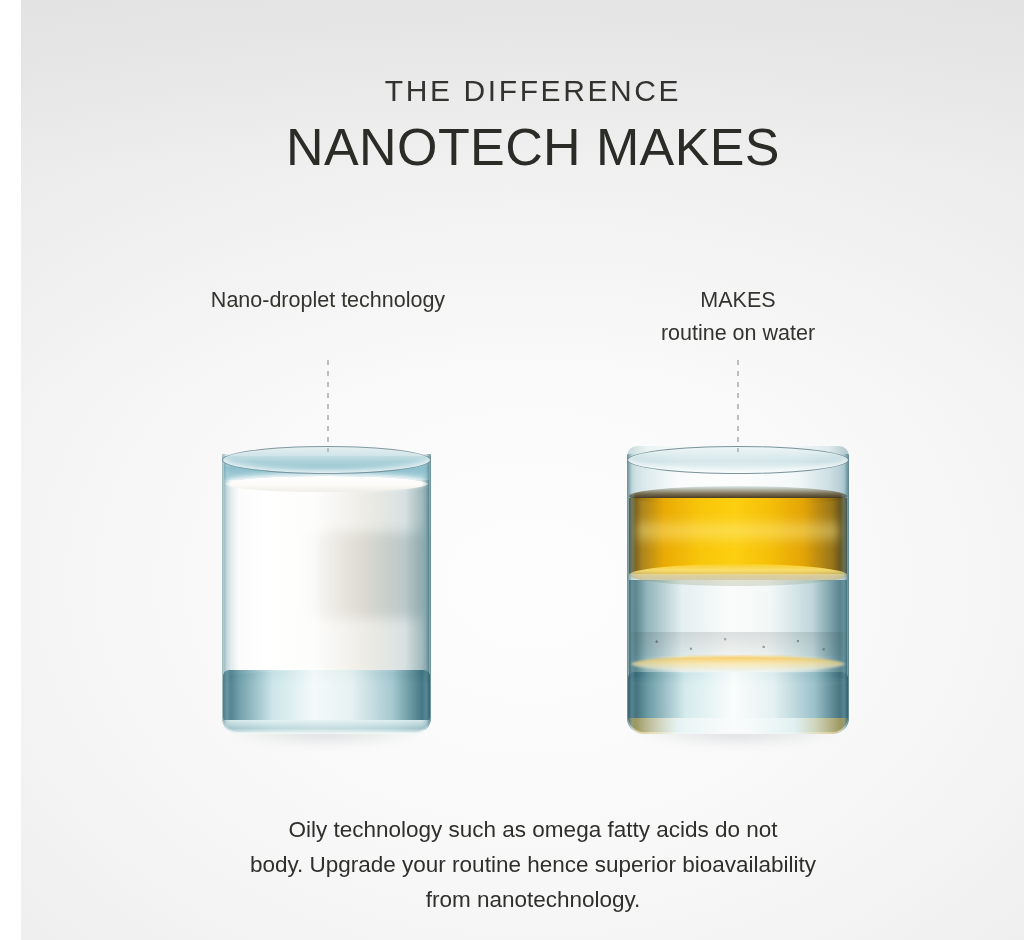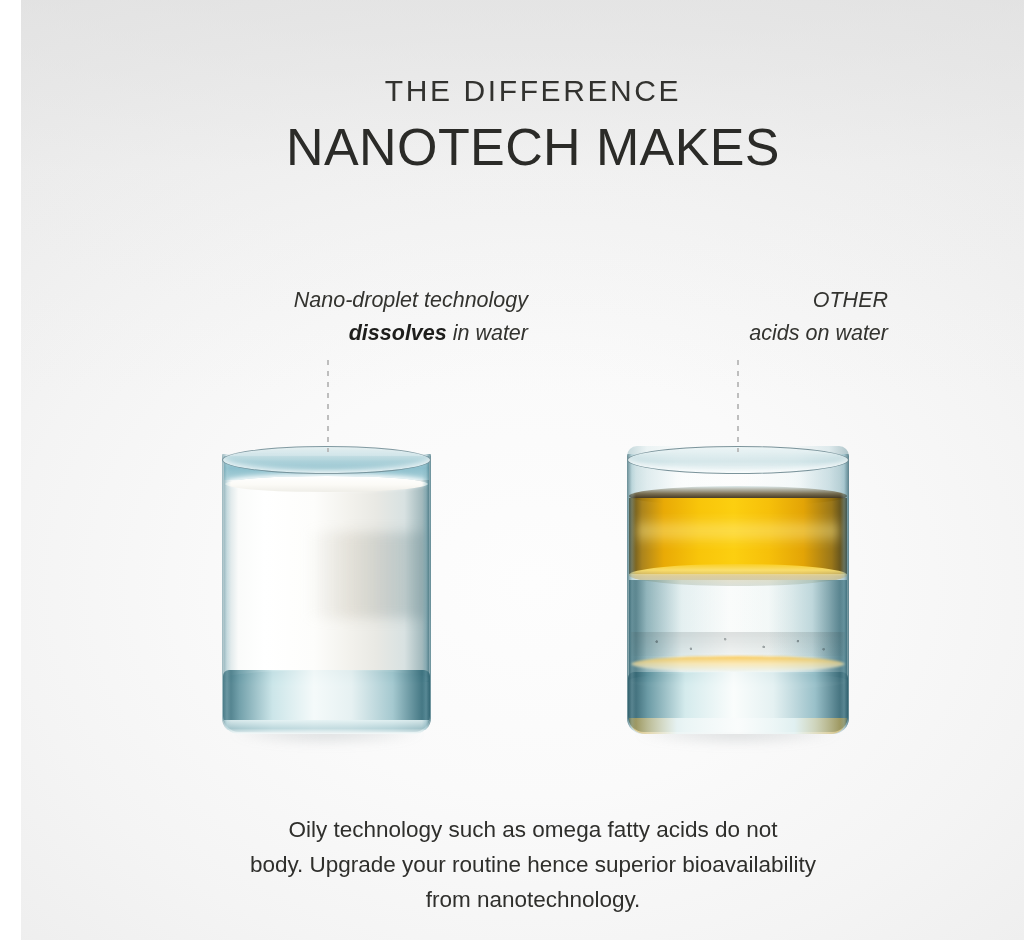--- a/index.html
+++ b/index.html
@@ -57,26 +57,25 @@
     font-size: 52px;
     letter-spacing: 0.4px;
     color: #2b2b28;
     font-weight: 300;
     line-height: 1.06;
   }
 
   
   .caption {
     position: absolute;
-    text-align: right;
+    text-align: center;
     color: #33332f;
     font-size: 21.5px;
     line-height: 1.55;
     z-index: 5;
-    font-style: italic;
   }
   .caption .ln { display: block; white-space: nowrap; }
   .caption .em { font-weight: 700; color: #1e1e1c; }
   #caption-left  { top: 284px; left: 107px; width: 400px; }
   #caption-right { top: 284px; left: 567px; width: 300px; }
 
   
   .connector {
     position: absolute;
     width: 2px;
@@ -426,26 +425,25 @@
 
 <div id="stage">
 
   <div class="headline-block">
     <span class="eyebrow">THE DIFFERENCE</span>
     <span class="title">NANOTECH MAKES</span>
   </div>
 
   <div class="caption" id="caption-left">
     <span class="ln">Nano-droplet technology</span>
-    <span class="ln"><span class="em">dissolves</span><span> in water</span></span>
   </div>
 
   <div class="caption" id="caption-right">
-    <span class="ln">OTHER</span>
-    <span class="ln">acids on water</span>
+    <span class="ln">MAKES</span>
+    <span class="ln">routine on water</span>
   </div>
 
   <div class="connector" id="connector-left"></div>
   <div class="connector" id="connector-right"></div>
 
   <div class="glass" id="glass-left">
     <div class="glass-shadow"></div>
     <div class="tumbler">
       <div class="void"></div>
       <div class="milk"></div>

